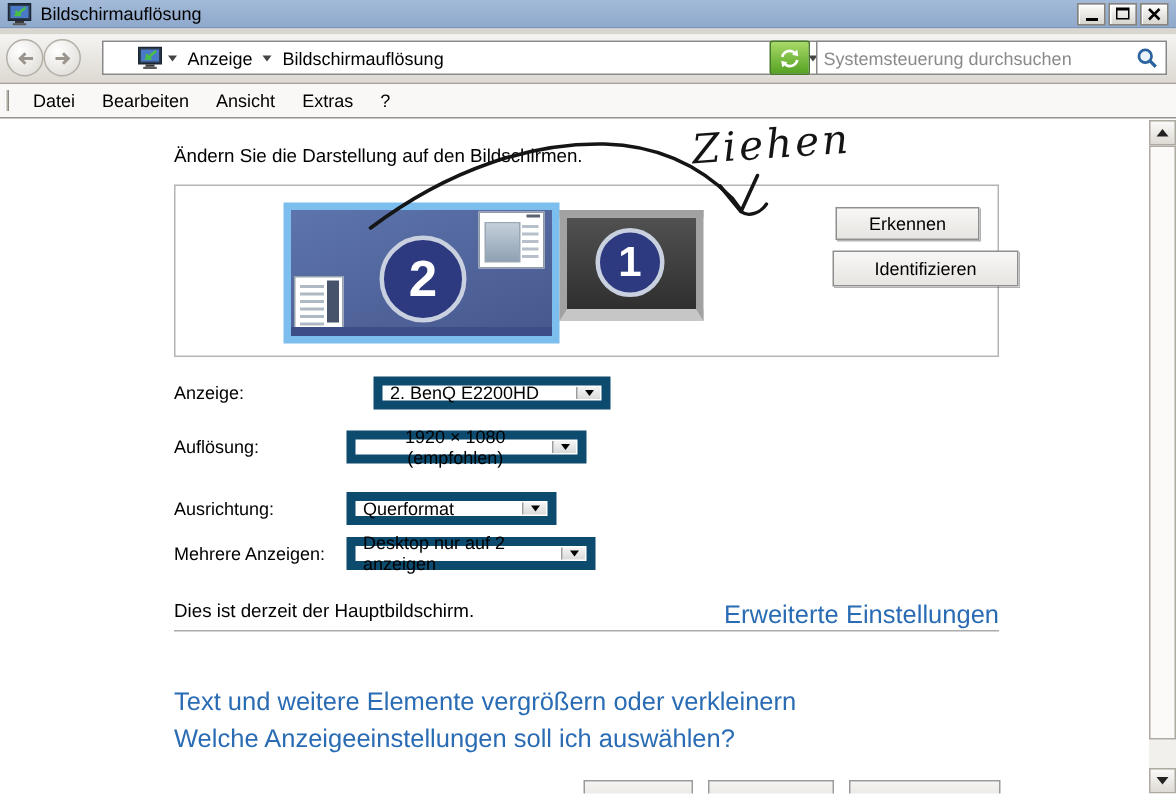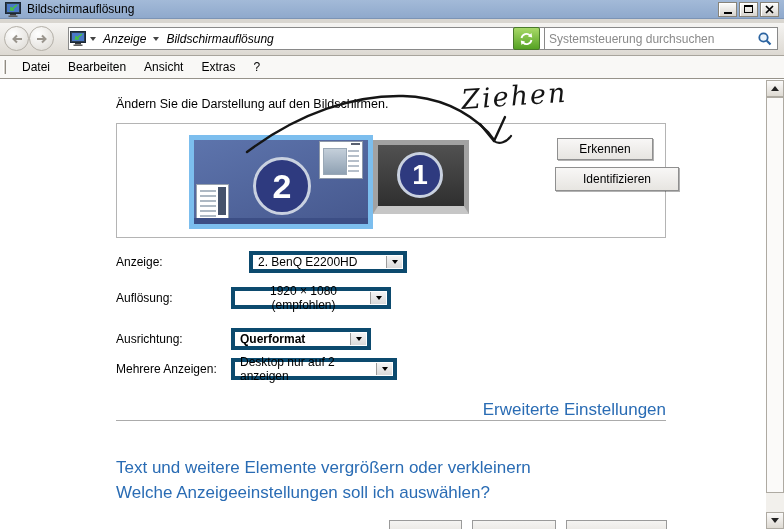--- a/index.html
+++ b/index.html
@@ -20,21 +20,21 @@
   .glyph-max { width:9px; height:8px; border:1px solid #000; border-top:2px solid #000; }
   .frame-strip { position:absolute; left:0; top:19px; width:784px; height:4px; background:#d9d6d0; }
 
   
   .navbar { position:absolute; left:0; top:23px; width:784px; height:33px;
     background:linear-gradient(#f5f4f2,#ddd9d2); border-bottom:1px solid #a8a49c; }
   .nav-circle { position:absolute; top:3px; width:25px; height:25px; border-radius:50%;
     background:radial-gradient(circle at 35% 30%, #ffffff, #dbd8d2);
     border:1px solid #b4b0a8; display:flex; align-items:center; justify-content:center; }
   .addressbar { position:absolute; left:68px; top:4px; width:505px; height:23px; background:#fff;
-    border:1px solid #898989; display:flex; align-items:center; padding:0 1px;font-style:italic; }
+    border:1px solid #898989; display:flex; align-items:center; padding:0 23px; }
   .crumb-label { margin:0 3px; white-space:nowrap; }
   .caret-down { width:0; height:0; border-left:3.5px solid transparent; border-right:3.5px solid transparent;
     border-top:4px solid #444; margin:0 4px; }
   .caret-right-end { margin-left:auto; }
   .refresh-btn { position:absolute; left:513px; top:4px; width:27px; height:23px;
     background:linear-gradient(#a8d968,#55a223); border:1px solid #49792b; border-radius:2px;
     display:flex; align-items:center; justify-content:center; }
   .searchbox { position:absolute; left:544px; top:4px; width:234px; height:23px; background:#fff;
     border:1px solid #898989; display:flex; align-items:center; padding:0 4px; }
   .searchbox input { flex:1; border:none; outline:none; font:12px "Liberation Sans",sans-serif; color:#7f1d1d; }
@@ -78,21 +78,21 @@
   .circle1 { left:19px; top:7px; width:46px; height:46px; font-size:28px; }
 
   .btn93 { position:absolute; background:linear-gradient(#f8f7f6,#e7e5e1); border:1px solid #8f8f8f;
     box-shadow:1px 1px 0 rgba(0,0,0,0.3); font-size:12px;
     display:flex; align-items:center; justify-content:center; cursor:default; }
   .btn-detect { left:440px; top:14px; width:96px; height:22px; }
   .btn-identify { left:438px; top:43px; width:124px; height:24px; }
 
   .field-row { position:absolute; left:116px; height:22px; display:flex; align-items:center; }
   .field-label { display:inline-block; width:115px; }
-  .combo { position:relative; height:22px; background:#fff; border:4px solid #0c4a6e;
+  .combo { position:relative; height:22px; background:#fff; border:6px solid #0c4a6e;
     display:flex; align-items:center; padding-left:5px; padding-right:20px; cursor:default; }
   .combo-btn { position:absolute; right:1px; top:1px; bottom:1px; width:16px;
     background:linear-gradient(#f5f5f5,#dadada); border-left:1px solid #9c9c9c;
     display:flex; align-items:center; justify-content:center; }
   .combo-caret { width:0; height:0; border-left:3.5px solid transparent;
     border-right:3.5px solid transparent; border-top:4px solid #000; }
 
   .status-note { position:absolute; left:116px; top:320px; font-size:12.5px; }
   .link { color:#2a6cb4; text-decoration:none; cursor:pointer; font-size:17px; white-space:nowrap; }
   .advanced-link { position:absolute; right:100px; top:320px; }
@@ -255,37 +255,38 @@
       <span class="field-label">Auflösung:</span>
       <div class="combo" style="width:160px;text-align:center;">
         <span>1920 × 1080 (empfohlen)</span>
         <span class="combo-btn">
             <span class="combo-caret"></span>
           </span>
       </div>
     </div>
     <div class="field-row" style="top:248px;">
       <span class="field-label">Ausrichtung:</span>
-      <div class="combo" style="width:140px;font-weight:bold;">
+      <div class="combo" style="width:140px;">
         <span>Querformat</span>
         <span class="combo-btn">
             <span class="combo-caret"></span>
           </span>
       </div>
     </div>
     <div class="field-row" style="top:278px;">
       <span class="field-label">Mehrere Anzeigen:</span>
       <div class="combo" style="width:166px;">
         <span>Desktop nur auf 2 anzeigen</span>
         <span class="combo-btn">
             <span class="combo-caret"></span>
           </span>
       </div>
     </div>
 
+    <div class="status-note">Dies ist derzeit der Hauptbildschirm.</div>
     <a class="link advanced-link">Erweiterte Einstellungen</a>
     <div class="divider"></div>
 
     <div class="link-row" style="top:378px;">
       <a class="link">Text und weitere Elemente vergrößern oder verkleinern</a>
     </div>
     <div class="link-row" style="top:403px;">
       <a class="link">Welche Anzeigeeinstellungen soll ich auswählen?</a>
     </div>
 

